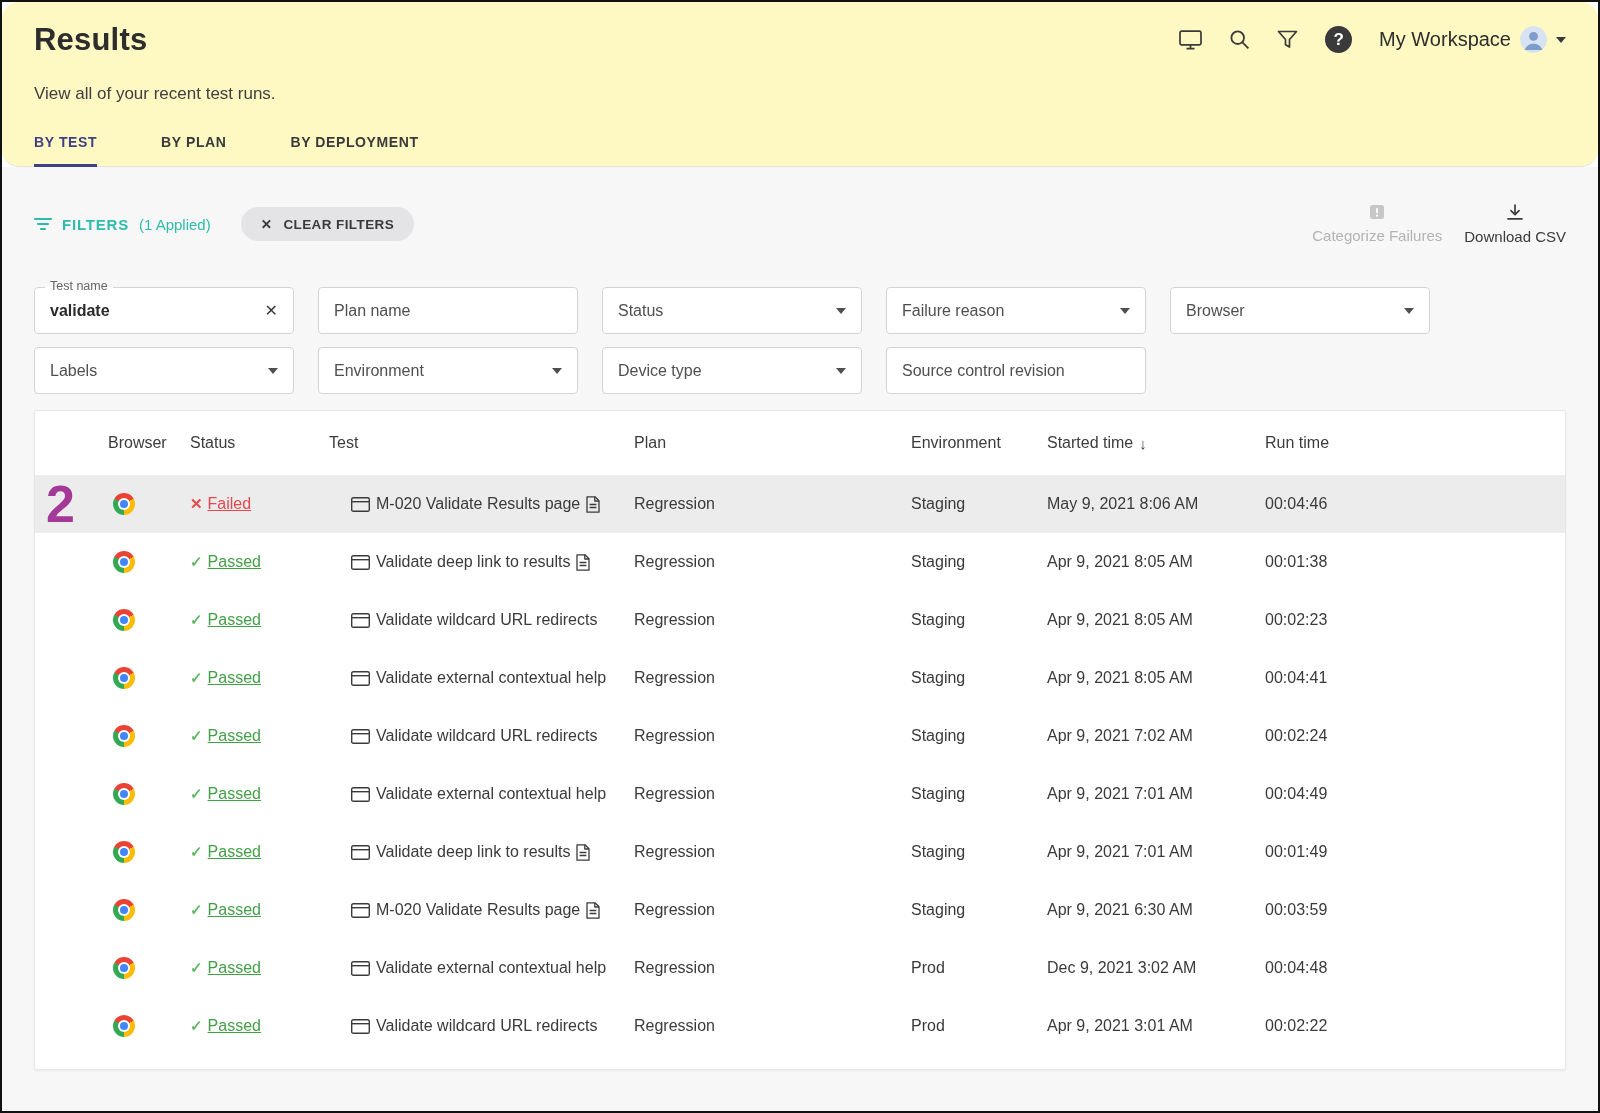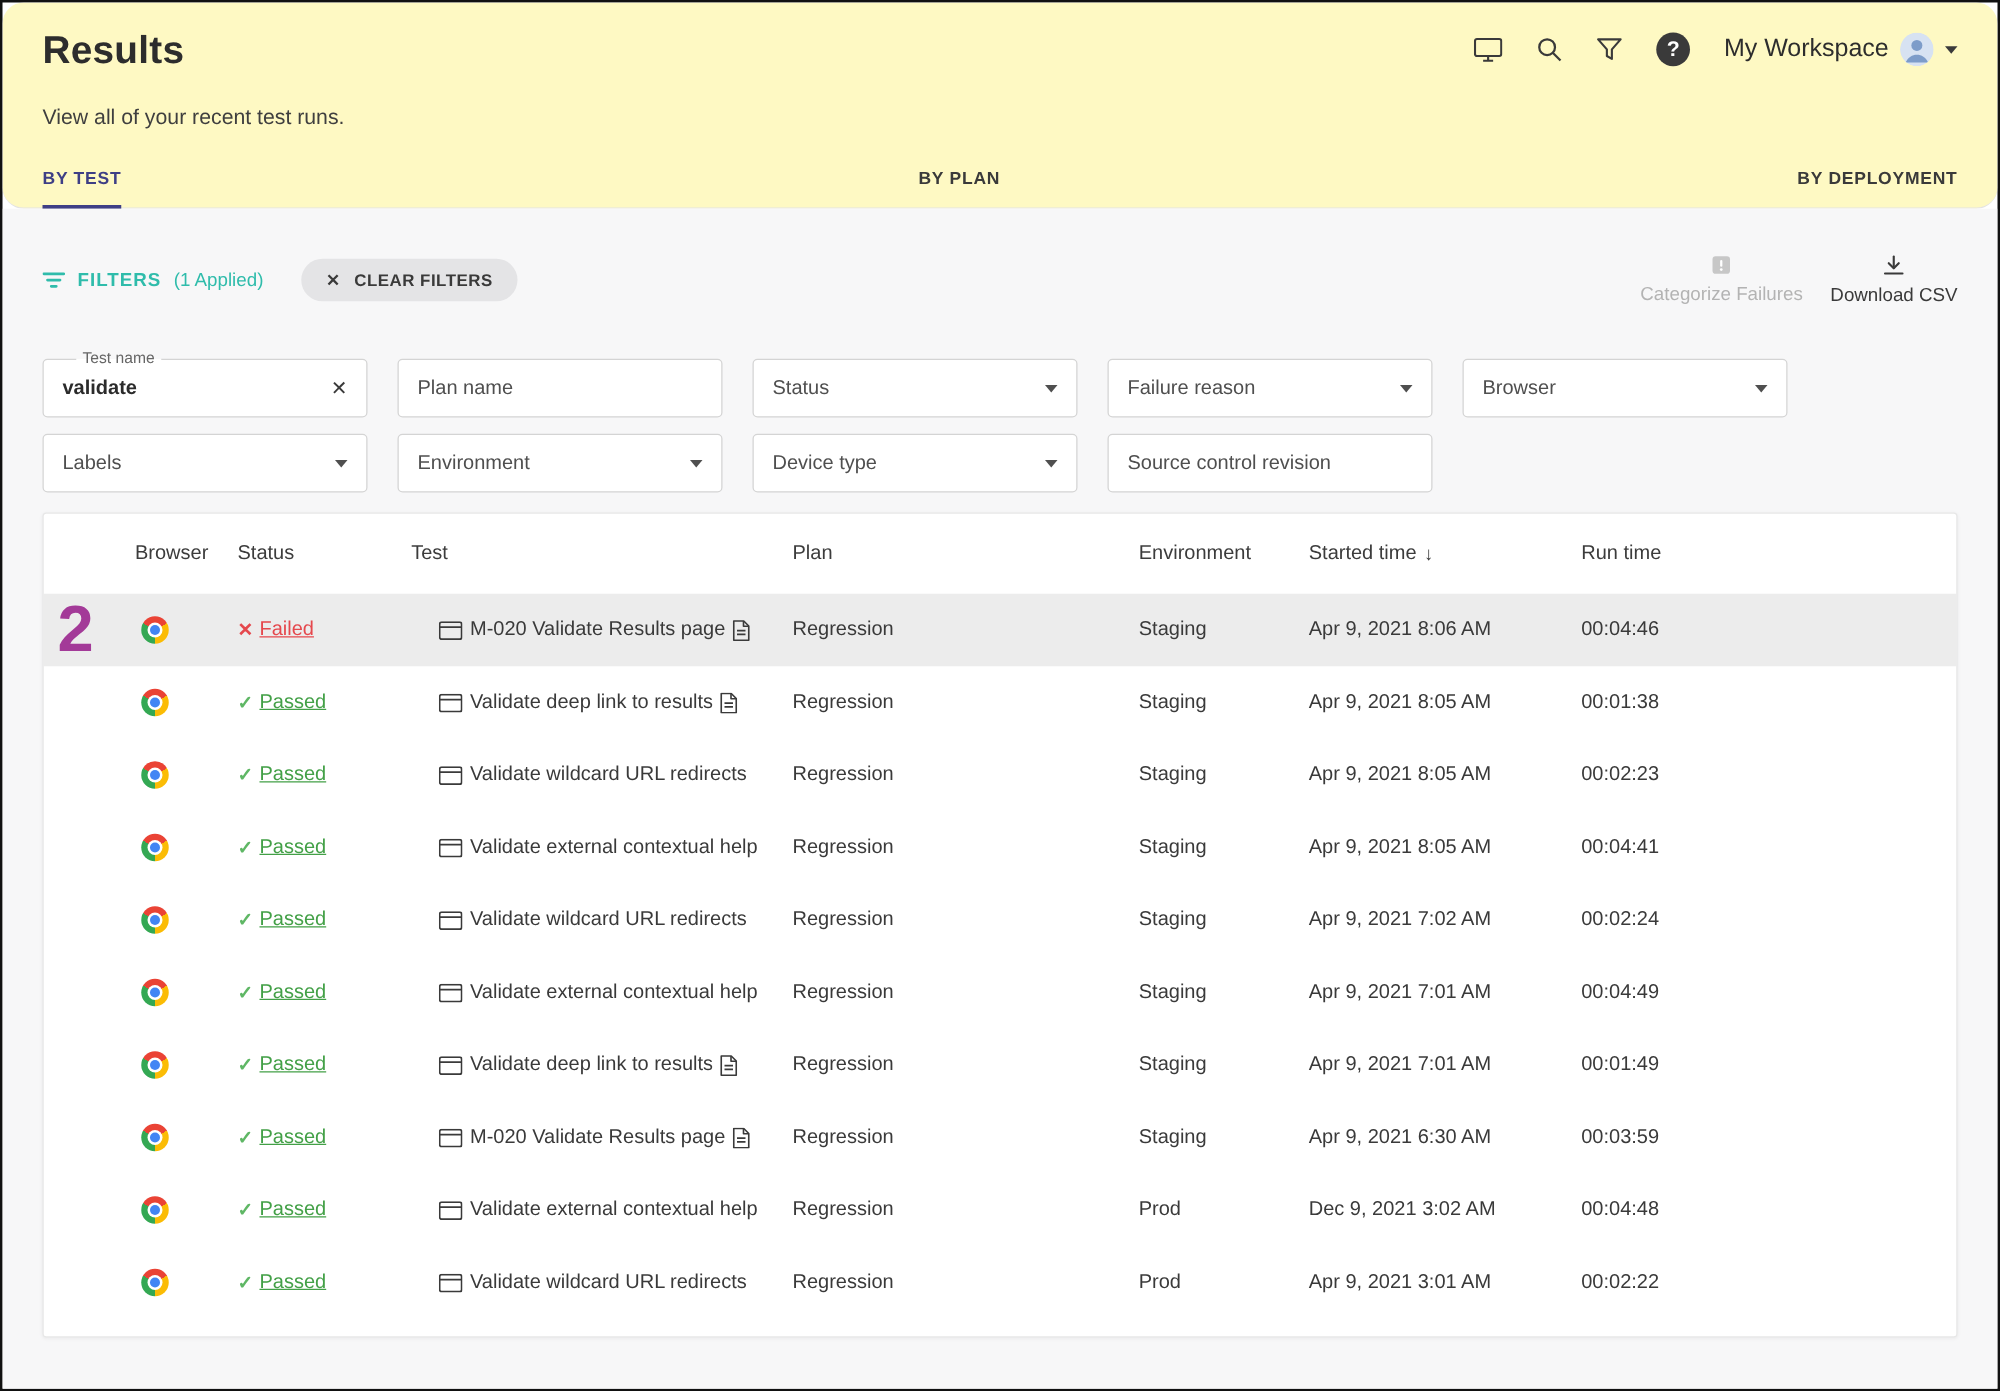--- a/index.html
+++ b/index.html
@@ -18,21 +18,21 @@
   .topbar-row { display: flex; justify-content: space-between; align-items: flex-start; }
   .page-title { font-size: 31px; font-weight: 700; color: #2d2d2d; margin: 6px 0 0; letter-spacing: .2px; }
   .topbar-actions { display: flex; align-items: center; gap: 27px; padding-top: 10px; }
   .tb-icon { display: inline-flex; align-items: center; justify-content: center; cursor: pointer; }
   .help-circle { width: 27px; height: 27px; border-radius: 50%; background: #3a3a3a; color: #fff;
     font-weight: 700; font-size: 17px; display: flex; align-items: center; justify-content: center; cursor: pointer; }
   .workspace { display: flex; align-items: center; gap: 9px; font-size: 20px; color: #2d2d2d; cursor: pointer; }
   .avatar { width: 27px; height: 27px; border-radius: 50%; overflow: hidden; display: inline-flex; }
   .ws-caret { width: 0; height: 0; border-left: 5px solid transparent; border-right: 5px solid transparent; border-top: 6px solid #3a3a3a; }
   .subtitle { margin: 26px 0 0; font-size: 17px; color: #3f3f3f; }
-  .tabs { display: flex; gap: 64px; margin-top: 30px; margin-bottom: -1px; justify-content: space-between; }
+  .tabs { display: flex; gap: 64px; margin-top: 30px; margin-bottom: -1px; }
   .tab { font-size: 14px; font-weight: 700; letter-spacing: .6px; color: #3a3a3a; padding-bottom: 14px;
     border-bottom: 3px solid transparent; cursor: pointer; }
   .tab.active { color: #3e3f85; border-bottom-color: #3e3f85; }
   
   .content { flex: 1; background: #f7f7f8; padding: 36px 32px 0; }
   .filters-header { display: flex; justify-content: space-between; align-items: center; }
   .fh-left { display: flex; align-items: center; gap: 30px; }
   .filters-label { display: flex; align-items: center; gap: 10px; color: #2fbcab; font-size: 15px; cursor: pointer; }
   .f-strong { font-weight: 700; letter-spacing: .8px; }
   .f-count { font-weight: 500; }
@@ -40,21 +40,21 @@
     border-radius: 17px; height: 34px; padding: 0 20px; font-size: 13.5px; font-weight: 600; letter-spacing: .4px;
     color: #3a3a3a; cursor: pointer; font-family: inherit; }
   .fh-right { display: flex; align-items: center; gap: 22px; }
   .fh-action { display: flex; flex-direction: column; align-items: center; gap: 7px; font-size: 15px;
     color: #3a3a3a; cursor: pointer; }
   .fh-action.disabled { color: #b3b3b3; }
   
   .filter-grid { display: grid; grid-template-columns: repeat(5, 260px); column-gap: 24px; row-gap: 13px; margin-top: 42px; }
   .field { position: relative; height: 47px; box-sizing: border-box; background: #fff; border: 1px solid #d4d4d4;
     border-radius: 4px; display: flex; align-items: center; padding: 0 15px; font-size: 16px; cursor: pointer; }
-  .float-label { position: absolute; top: -9px; left: 26px; padding: 0 5px; font-size: 12.5px; color: #666;
+  .float-label { position: absolute; top: -9px; left: 10px; padding: 0 5px; font-size: 12.5px; color: #666;
     background: linear-gradient(#f7f7f8 55%, #fff 55%); line-height: 15px; }
   .field .value { font-weight: 700; color: #2b2b2b; }
   .field .ph { color: #4f4f4f; }
   .clear-x { margin-left: auto; color: #3a3a3a; font-size: 16px; cursor: pointer; }
   .caret-down { margin-left: auto; width: 0; height: 0; border-left: 5px solid transparent;
     border-right: 5px solid transparent; border-top: 6px solid #4f4f4f; }
   
   .card { position: relative; margin-top: 16px; margin-bottom: 28px; background: #fff; border: 1px solid #e7e7e7;
     border-radius: 3px; box-shadow: 0 1px 3px rgba(0,0,0,.05); padding-bottom: 14px; }
   .thead, .trow { display: grid; grid-template-columns: 82px 139px 305px 277px 136px 218px 1fr;
@@ -240,21 +240,21 @@
       <span class="doc-icon">
         <svg width="14" height="17" viewBox="0 0 14 17" fill="none" stroke="#3a3a3a" stroke-width="1.3" stroke-linejoin="round">
                 <path d="M1 .8h8l4 4v11.4H1z"></path>
                 <path d="M8.8.8v4.2H13"></path>
                 <path d="M3.6 8.5h6.8M3.6 11.5h6.8"></path>
               </svg>
       </span>
     </span>
     <span class="plan-cell">Regression</span>
     <span class="env-cell">Staging</span>
-    <span class="started-cell">Apr 9, 2021 8:06 AM</span>
+    <span class="started-cell">May 9, 2021 8:06 AM</span>
     <span class="runtime-cell">00:04:46</span>
   </div>
 
   <div class="trow">
     <span class="cell-browser">
       <span class="chrome"></span>
     </span>
     <span class="status-cell passed">
       <span class="status-icon">✓</span>
       <a class="status-link">Passed</a>

